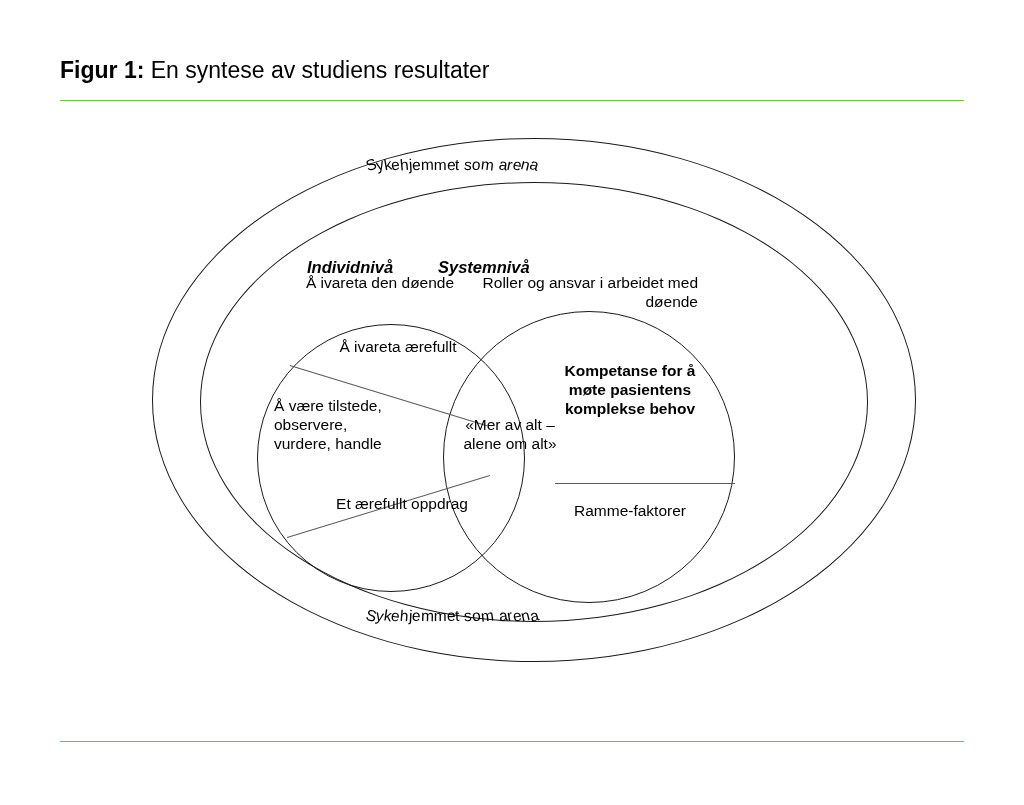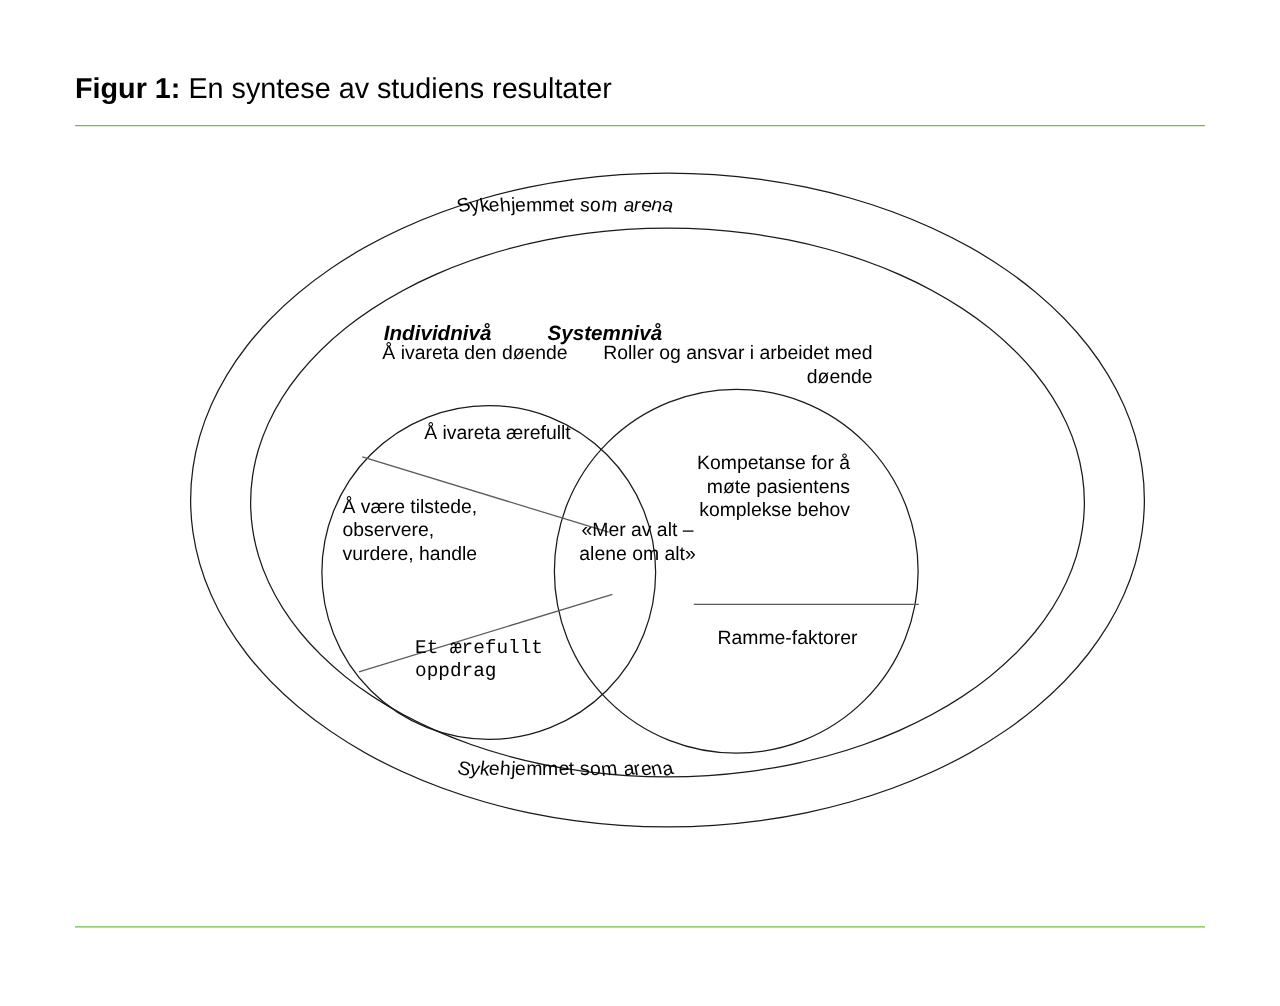--- a/index.html
+++ b/index.html
@@ -189,36 +189,37 @@
     width: 120px;
     text-align: left;
   }
   #txt-mer-av-alt {
     left: 398px;
     top: 306px;
     width: 104px;
     text-align: center;
   }
   #txt-kompetanse {
-    left: 480px;
+    left: 500px;
     top: 252px;
     width: 140px;
-    text-align: right;
+    text-align: center;
+    font-weight: bold;
   }
   #txt-rammefaktorer {
     left: 500px;
     top: 392px;
     width: 140px;
     text-align: center;
   }
   #txt-arefullt {
     left: 272px;
-    top: 399px;
-    width: 140px;
-    font-family: Liberation Mono, monospace;
+    top: 385px;
+    width: 140px;
+    text-align: center;
   }
 </style>
 </head>
 <body>
 
 <div id="caption">
   <span class="cap-label">Figur 1:</span><span class="cap-text"> En syntese av studiens resultater</span>
 </div>
 
 <div class="rule" id="rule-top"></div>

